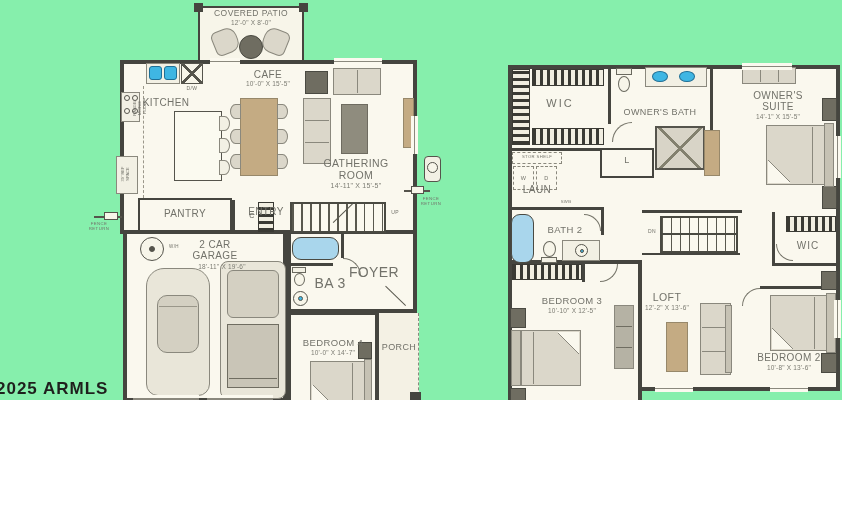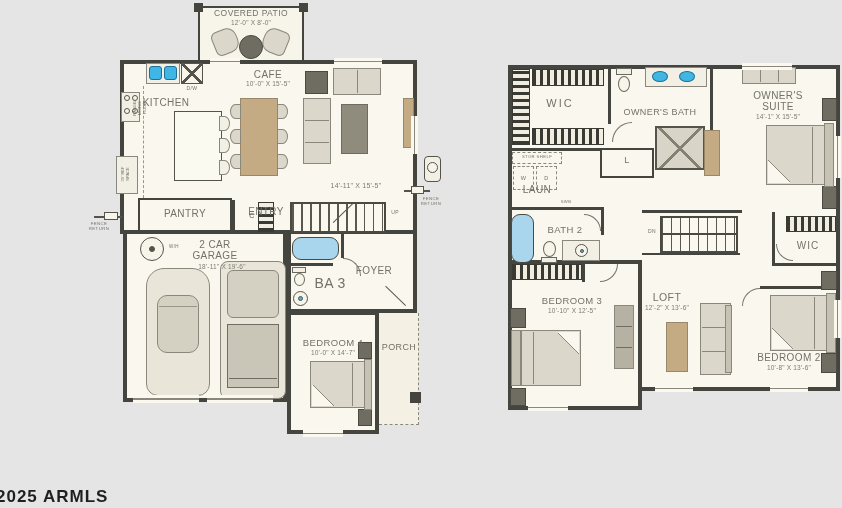--- a/index.html
+++ b/index.html
@@ -1,16 +1,16 @@
 <!DOCTYPE html>
 <html><head>
 <meta charset="utf-8">
 <style>
   html,body{margin:0;padding:0;}
-  #canvas{position:relative;width:842px;height:508px;background:#e5e5e5;overflow:hidden;
+  #canvas{position:relative;width:842px;height:400px;background:#86efac;overflow:hidden;
           font-family:"Liberation Sans",sans-serif;}
   .room{position:absolute;background:#faf8ee;border:4px solid #45453f;box-sizing:border-box;}
   .thin{border-width:2px;}
   .seg{position:absolute;background:#45453f;}
   .lbl{position:absolute;color:#72726a;text-align:center;text-transform:uppercase;
        line-height:1.1;letter-spacing:.4px;white-space:pre-line;z-index:6;}
   .dims{color:#7b7b72;letter-spacing:.2px;}
   .vlbl{transform:rotate(-90deg);transform-origin:center;letter-spacing:0;}
   .furn{position:absolute;background:#dbd7ca;border:1.2px solid #8a887d;box-sizing:border-box;z-index:3;}
   .darkf{background:#6f6d61;border-color:#4a4a42;}
@@ -94,20 +94,21 @@
   <div class="furn" style="left:277px;top:154px;width:11px;height:15px;border-radius:0 60% 60% 0;"></div>
 
   <div class="furn darkf" style="left:305px;top:71px;width:23px;height:23px;"></div>
   <div class="furn" style="left:333px;top:68px;width:48px;height:27px;"></div>
   <div class="seg" style="left:357px;top:70px;width:1px;height:23px;background:#8a887d;z-index:4;"></div>
   <div class="furn" style="left:303px;top:98px;width:28px;height:66px;"></div>
   <div class="seg" style="left:305px;top:120px;width:24px;height:1px;background:#8a887d;z-index:4;"></div>
   <div class="seg" style="left:305px;top:142px;width:24px;height:1px;background:#8a887d;z-index:4;"></div>
   <div class="furn" style="left:341px;top:104px;width:27px;height:50px;background:#8f8c7e;border-color:#6e6b60;"></div>
   <div class="furn tan" style="left:403px;top:98px;width:11px;height:50px;"></div>
+  <div class="lbl" style="left:308px;top:158px;width:96px;font-size:10.5px;">GATHERING ROOM</div>
   <div class="lbl dims" style="left:308px;top:182px;width:96px;font-size:7px;">14'-11" X 15'-5"</div>
 
   <div class="room thin" style="left:138px;top:198px;width:94px;height:36px;"></div>
   <div class="lbl" style="left:142px;top:208px;width:86px;font-size:10px;">PANTRY</div>
   <div class="lbl" style="left:238px;top:206px;width:56px;font-size:10px;">ENTRY</div>
   <div class="seg" style="left:232px;top:200px;width:3px;height:32px;"></div>
   <div class="hatchV" style="left:258px;top:202px;width:16px;height:30px;"></div>
   <div class="lbl" style="left:247px;top:212px;width:10px;font-size:7px;color:#55544c;">C</div>
   <div class="leaf" style="left:352px;top:204px;height:27px;transform:rotate(46deg);transform-origin:top;"></div>
 
@@ -116,21 +117,21 @@
 
   <div class="room" style="left:287px;top:230px;width:130px;height:83px;"></div>
   <div class="tub" style="left:292px;top:237px;width:47px;height:23px;"></div>
   <div class="seg" style="left:289px;top:263px;width:44px;height:2.5px;"></div>
   <div class="seg" style="left:341px;top:232px;width:2.5px;height:26px;"></div>
   <div class="toilet-tank" style="left:292px;top:267px;width:14px;height:6px;"></div>
   <div class="toilet-bowl" style="left:294px;top:273px;width:11px;height:13px;"></div>
   <div class="lbl" style="left:310px;top:276px;width:40px;font-size:14px;">BA 3</div>
   <div class="circle" style="left:293px;top:291px;width:15px;height:15px;"></div>
   <div class="circle" style="left:298px;top:296px;width:5px;height:5px;background:#3fb6e3;"></div>
-  <div class="lbl" style="left:344px;top:265px;width:60px;font-size:10px;">FOYER</div>
+  <div class="lbl" style="left:344px;top:265px;width:60px;font-size:14px;">FOYER</div>
   <div class="leaf" style="left:385px;top:286px;height:28px;transform:rotate(-46deg);transform-origin:top;"></div>
   <div class="arc" style="left:343px;top:258px;width:18px;height:18px;border:none;border-top:1.2px solid #76756a;border-right:1.2px solid #76756a;border-radius:0 100% 0 0;"></div>
 
   <div class="room" style="left:287px;top:311px;width:92px;height:123px;"></div>
   <div class="lbl" style="left:290px;top:338px;width:86px;font-size:9.5px;">BEDROOM 4</div>
   <div class="lbl dims" style="left:292px;top:349px;width:82px;font-size:6.5px;">10'-0" X 14'-7"</div>
   <div class="furn darkf" style="left:358px;top:342px;width:14px;height:17px;"></div>
   <div class="furn darkf" style="left:358px;top:409px;width:14px;height:17px;"></div>
   <div class="furn" style="left:310px;top:361px;width:56px;height:47px;"></div>
   <div class="furn" style="left:364px;top:359px;width:8px;height:51px;background:#c6c2b4;"></div>

